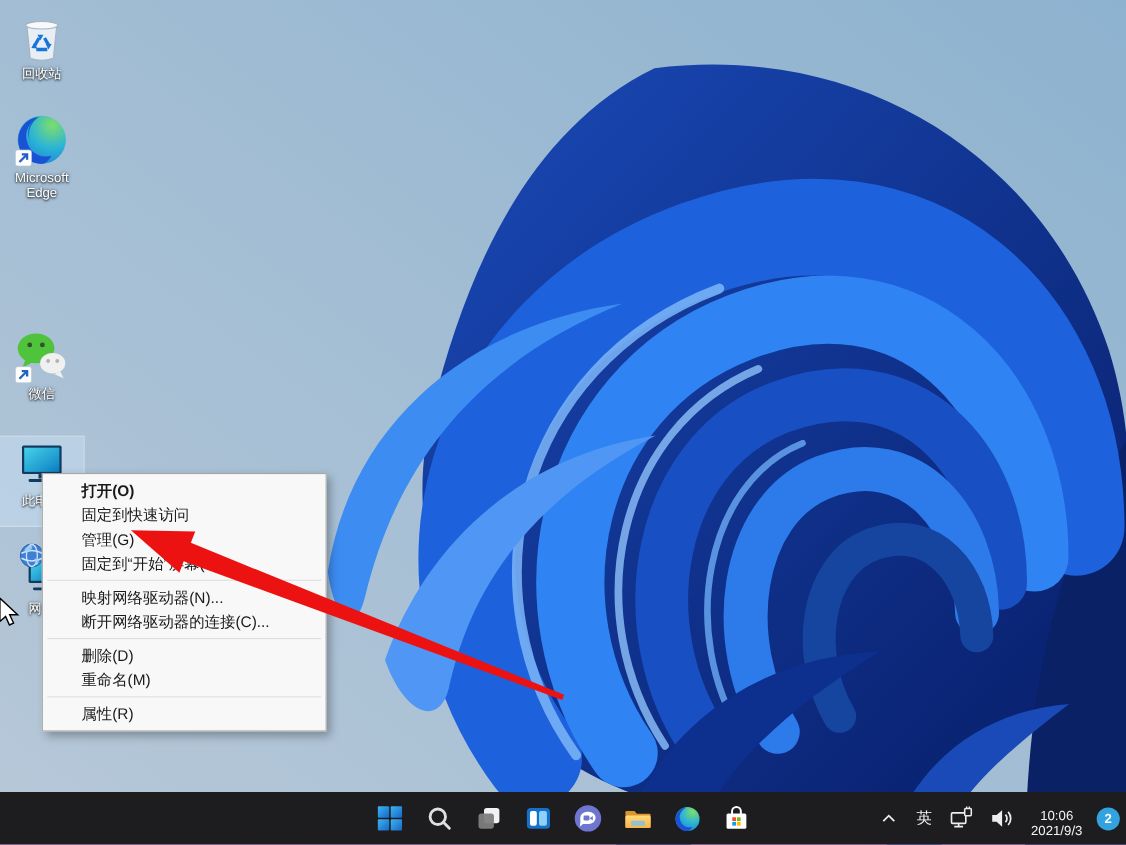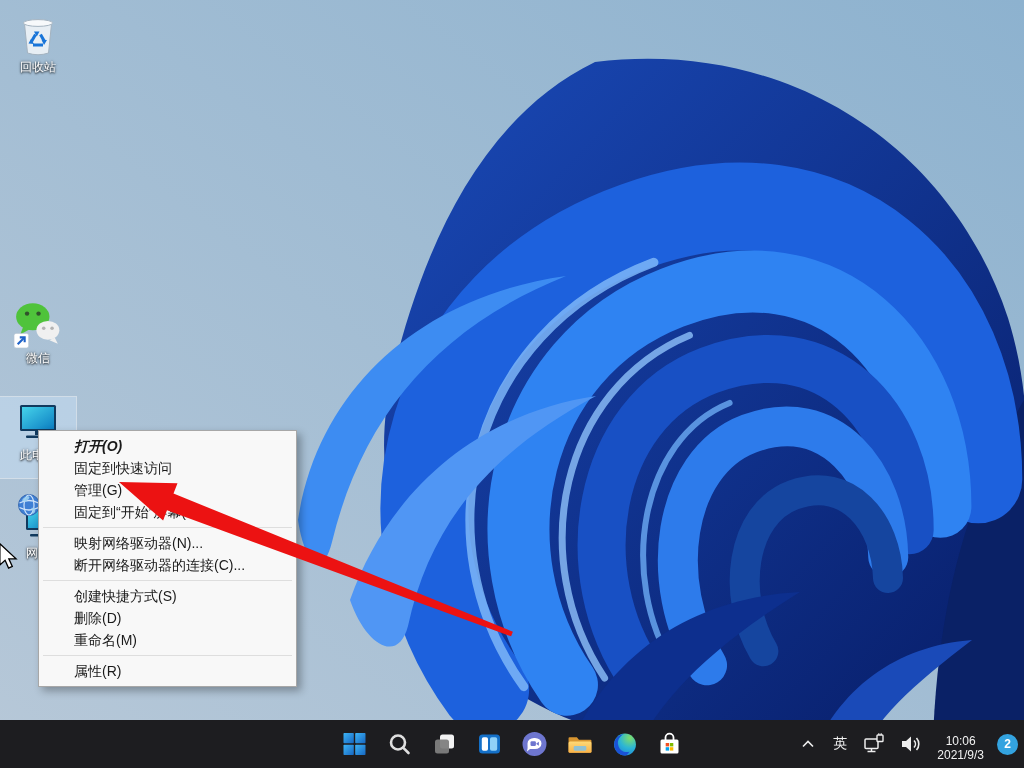--- a/index.html
+++ b/index.html
@@ -23,21 +23,21 @@
   #context-menu {
     position:absolute; left:38px; top:430px; width:259px;
     background:#f8f8f8; border:1px solid #a7a7a7;
     box-shadow:4px 4px 8px rgba(0,0,0,.3);
     padding:4px 2px; z-index:10;
   }
   .menu-item {
     height:22px; line-height:22px; font-size:14px; color:#1a1a1a;
     padding-left:33px; white-space:nowrap;
   }
-  .menu-item.bold { font-weight:bold;font-style:italic; }
+  .menu-item.bold { font-weight:bold; }
   .menu-sep { height:1px; background:#dedede; margin:4px 2px; }
 
   
   #arrow-overlay { position:absolute; inset:0; z-index:20; pointer-events:none; }
   #cursor { position:absolute; left:-2px; top:543px; z-index:30; }
 
   
   #taskbar {
     position:absolute; left:0; bottom:0; width:1024px; height:48px;
     background:#1d1d20; display:flex; align-items:center; z-index:40;
@@ -127,20 +127,33 @@
       </g>
       <g fill="#1874d8">
         <path d="M20,21.5 L25.5,21.5 L22.8,26.5 Z"></path>
         <path d="M33,30 L30,35 L27.5,29.8 Z"></path>
         <path d="M15,30 L18,35 L12.5,34.6 Z" transform="translate(2,-1)"></path>
       </g>
     </svg>
     <div class="lbl">回收站</div>
   </div>
 
+  <div class="desk-icon" style="top:102px">
+    <svg class="ic" width="50" height="50" viewBox="0 0 48 48">
+      <circle cx="24" cy="24" r="21" fill="url(#edgeG)"></circle>
+      <path d="M 24,45 C 12,45 3.5,35.5 3.5,24 C 3.5,13.5 11,5.5 21.5,4 C 13,9 9,16.5 10.8,24.5 C 13,35.5 22.5,40.5 32.5,38 C 29.5,42.5 27,45 24,45 Z" fill="#1a52d6"></path>
+      <path d="M 21.5,4 C 14,9.5 11.5,17 13.5,24 C 10,16 13,8 21.5,4 Z" fill="#0f3ba8" opacity=".6"></path>
+      <rect x="1" y="33" width="14" height="14" rx="2" fill="#fff" stroke="#b9c6d2" stroke-width=".6"></rect>
+      <g stroke="#1f62c8" stroke-width="2" fill="none">
+        <path d="M4.5,43.5 L11,37"></path>
+          <path d="M6.5,36.8 L11.2,36.8 L11.2,41.5"></path>
+      </g>
+    </svg>
+    <div class="lbl">Microsoft Edge</div>
+  </div>
 
 
   <div class="desk-icon" style="top:299px">
     <svg class="ic" width="50" height="50" viewBox="0 0 48 48">
       <ellipse cx="19" cy="17" rx="16" ry="13" fill="#4fc33b"></ellipse>
       <path d="M10,26 L7,34 L16,29 Z" fill="#4fc33b"></path>
       <circle cx="13.5" cy="14" r="2.1" fill="#31522c"></circle>
         <circle cx="24.5" cy="14" r="2.1" fill="#31522c"></circle>
       <ellipse cx="33.5" cy="30" rx="11" ry="9" fill="#f0f0f0"></ellipse>
       <path d="M40,37 L43,43 L35,39.5 Z" fill="#f0f0f0"></path>
@@ -183,21 +196,20 @@
 
   <div id="context-menu">
     <div class="menu-item bold">打开(O)</div>
     <div class="menu-item">固定到快速访问</div>
     <div class="menu-item">管理(G)</div>
     <div class="menu-item">固定到“开始”屏幕(P)</div>
     <div class="menu-sep"></div>
     <div class="menu-item">映射网络驱动器(N)...</div>
     <div class="menu-item">断开网络驱动器的连接(C)...</div>
     <div class="menu-sep"></div>
-    <div class="menu-item">创建快捷方式(S)</div>
     <div class="menu-item">删除(D)</div>
     <div class="menu-item">重命名(M)</div>
     <div class="menu-sep"></div>
     <div class="menu-item">属性(R)</div>
   </div>
 
   <svg id="arrow-overlay" viewBox="0 0 1024 768">
     <polygon fill="#ec1212" points="119,482 177.5,483.2 173.5,493.5 512.9,631.7 511.1,636.3 167,510.3 163.1,520.6"></polygon>
   </svg>
 

